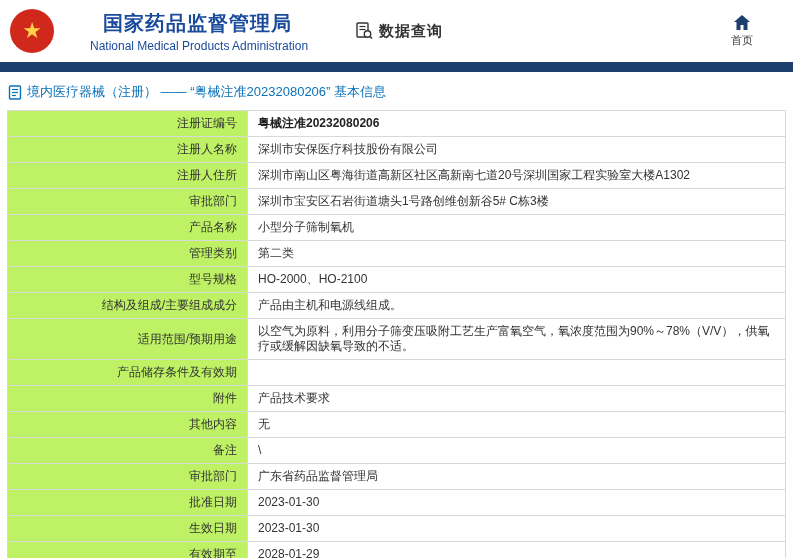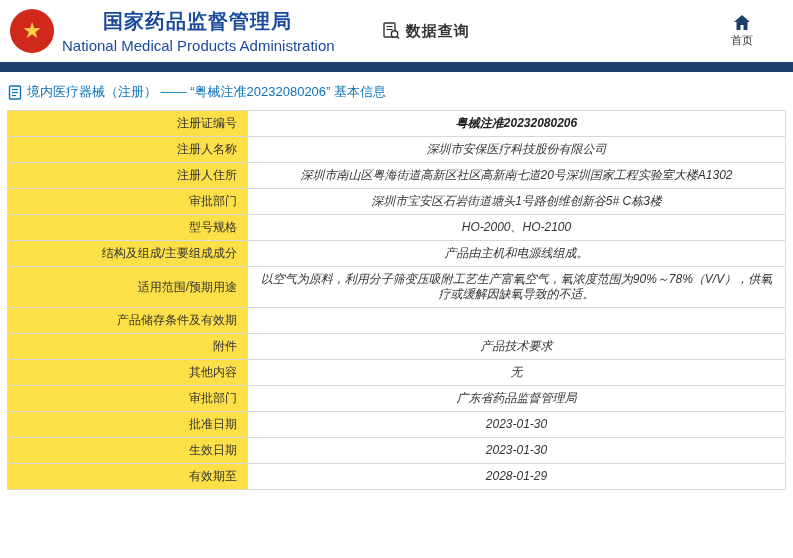--- a/index.html
+++ b/index.html
@@ -4,41 +4,41 @@
 <style>
   * { box-sizing: border-box; margin: 0; padding: 0; }
   html,body { width: 793px; background: #fff; font-family: "Liberation Sans", "DejaVu Sans", sans-serif; color:#333; }
 
   
   .topbar { display:flex; align-items:center; height:62px; padding:6px 14px 6px 10px; background:#fff; }
   .emblem { width:44px; height:44px; border-radius:50%; background:#d0291c; display:flex; align-items:center; justify-content:center; flex:0 0 auto; }
   .emblem .star { color:#ffd24a; font-size:22px; line-height:1; }
   .agency { margin-left:8px; }
   .agency .cn { color:#1a4a9c; font-weight:bold; font-size:20px; letter-spacing:1px;margin-left:41px; }
-  .agency .en { color:#1a4a9c; font-size:15px; margin-top:2px; }
+  .agency .en { color:#1a4a9c; font-size:12px; margin-top:2px;margin-left:28px; }
   .section { display:flex; align-items:center; margin-left:46px; cursor:pointer; }
   .section svg { margin-right:5px; }
   .section .txt { font-size:15px; color:#333; font-weight:bold; letter-spacing:1px; }
   .top-nav { margin-left:auto; display:flex; gap:36px; padding-right:26px; }
   .nav-item { display:flex; flex-direction:column; align-items:center; cursor:pointer; }
   .nav-item .lbl { font-size:11px; color:#333; margin-top:3px; white-space:nowrap; }
 
   
   .navstrip { height:10px; background:#1c3f6e; width:100%; }
 
   
   .crumb { display:flex; align-items:center; padding:11px 8px 9px 8px; }
   .crumb .doc-ic { margin-right:5px; }
   .crumb .txt { color:#0b72b9; font-size:13px;text-align:center; }
 
   
   table.info { border-collapse:collapse; width:779px; margin:0 7px 8px 7px; table-layout:fixed; }
   table.info td { border:1px solid #d9d9d9; font-size:12px; color:#333; padding:5px 10px; height:23px; line-height:1.25; }
-  td.label { width:240px; text-align:right; padding-right:18px; color:#333; background:#fde047; }
-  td.value { text-align:center;font-style:italic; }
+  td.label { width:240px; text-align:right; padding-right:18px; color:#333; background:#bef264; }
+  td.value { text-align:left; }
   td.value.bold { font-weight:bold; color:#222; }
 </style>
 </head>
 <body>
 
 <div class="topbar">
   <div class="emblem">
     <span class="star">★</span>
   </div>
   <div class="agency">
@@ -91,20 +91,28 @@
       </tr>
       <tr>
         <td class="label">注册人住所</td>
         <td class="value">深圳市南山区粤海街道高新区社区高新南七道20号深圳国家工程实验室大楼A1302</td>
       </tr>
       <tr>
         <td class="label">审批部门</td>
         <td class="value">深圳市宝安区石岩街道塘头1号路创维创新谷5# C栋3楼</td>
       </tr>
       <tr>
+        <td class="label">产品名称</td>
+        <td class="value">小型分子筛制氧机</td>
+      </tr>
+      <tr>
+        <td class="label">管理类别</td>
+        <td class="value">第二类</td>
+      </tr>
+      <tr>
         <td class="label">型号规格</td>
         <td class="value">HO-2000、HO-2100</td>
       </tr>
       <tr>
         <td class="label">结构及组成/主要组成成分</td>
         <td class="value">产品由主机和电源线组成。</td>
       </tr>
       <tr>
         <td class="label">适用范围/预期用途</td>
         <td class="value">以空气为原料，利用分子筛变压吸附工艺生产富氧空气，氧浓度范围为90%～78%（V/V），供氧疗或缓解因缺氧导致的不适。</td>
@@ -115,20 +123,24 @@
       </tr>
       <tr>
         <td class="label">附件</td>
         <td class="value">产品技术要求</td>
       </tr>
       <tr>
         <td class="label">其他内容</td>
         <td class="value">无</td>
       </tr>
       <tr>
+        <td class="label">备注</td>
+        <td class="value">\</td>
+      </tr>
+      <tr>
         <td class="label">审批部门</td>
         <td class="value">广东省药品监督管理局</td>
       </tr>
       <tr>
         <td class="label">批准日期</td>
         <td class="value">2023-01-30</td>
       </tr>
       <tr>
         <td class="label">生效日期</td>
         <td class="value">2023-01-30</td>

